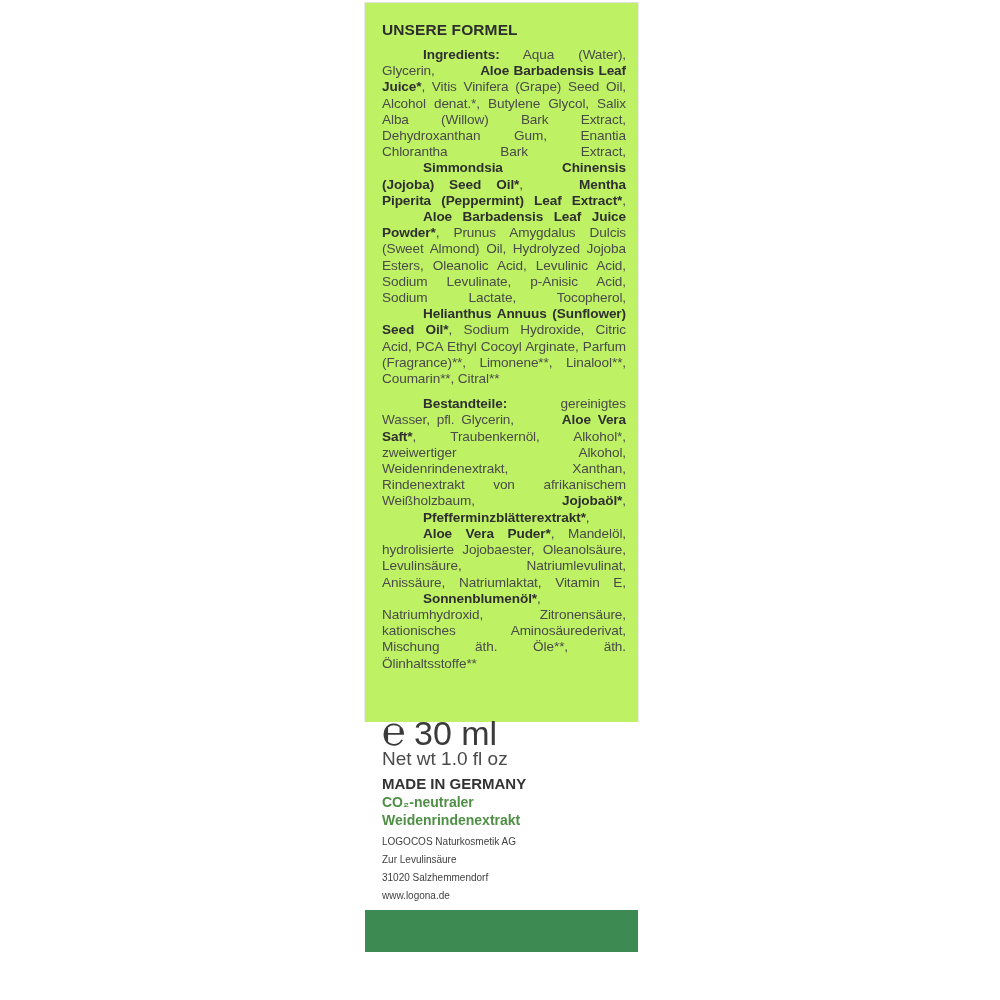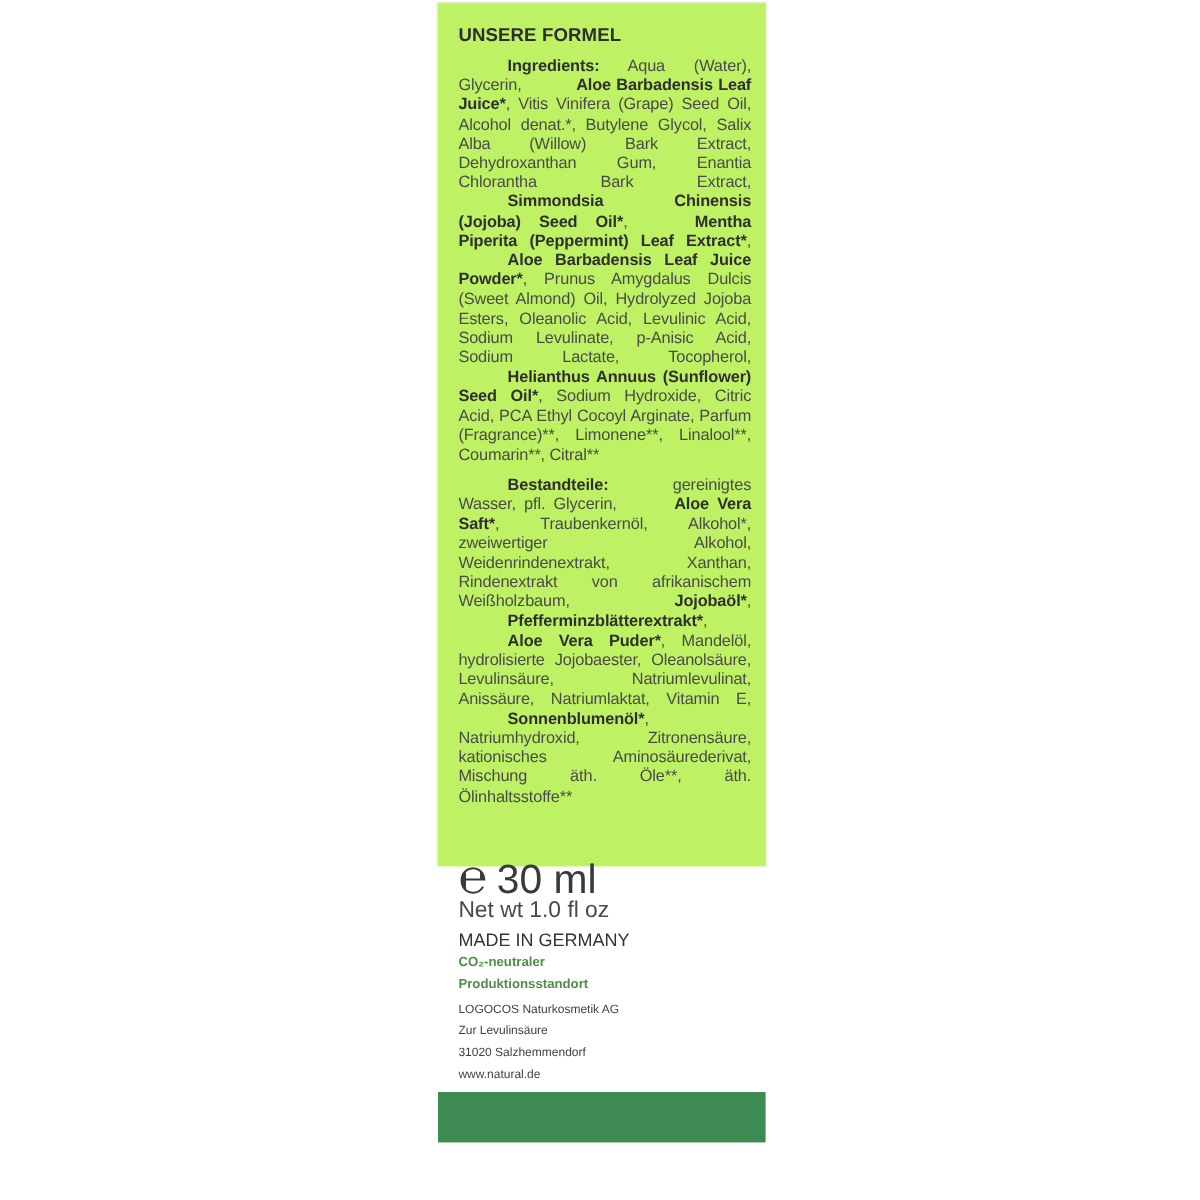--- a/index.html
+++ b/index.html
@@ -62,24 +62,24 @@
     .estimate-icon {
       font-size: 40px; margin-right: 8px; line-height: 34px;
     }
     .volume-sub {
       font-size: 19px; line-height: 16px; color: #4a4a4a;
     }
     .made {
       position: absolute; left: 17px; top: 773px;
     }
     .made-title {
-      font-weight: normal; font-size: 15px; line-height: 18px; color: #333;
+      font-weight: bold; font-size: 15px; line-height: 18px; color: #333;
     }
     .green-text {
-      font-weight: bold; font-size: 11px; line-height: 18px; color: #4e8f45;
+      font-weight: bold; font-size: 14px; line-height: 18px; color: #4e8f45;
     }
     .address {
       margin-top: 4px;
       font-size: 10px; line-height: 18px; color: #3f3f3f;
     }
     .green-band {
       position: absolute; left: 0; right: 0;
       top: 908px; height: 42px;
       background: #3d8a52;
     }
@@ -107,23 +107,23 @@
     <div class="volume-main">
       <span class="estimate-icon">℮</span>
       <span>30 ml</span>
     </div>
     <div class="volume-sub">Net wt 1.0 fl oz</div>
   </div>
 
   <div class="made">
     <div class="made-title">MADE IN GERMANY</div>
     <div class="green-text">CO₂-neutraler</div>
-    <div class="green-text">Produktionsstandort</div>
+    <div class="green-text">Weidenrindenextrakt</div>
     <div class="address">
       <div>LOGOCOS Naturkosmetik AG</div>
       <div>Zur Levulinsäure</div>
       <div>31020 Salzhemmendorf</div>
-      <div>www.natural.de</div>
+      <div>www.logona.de</div>
     </div>
   </div>
 
   <div class="green-band"></div>
 </div>
 
 </body></html>

